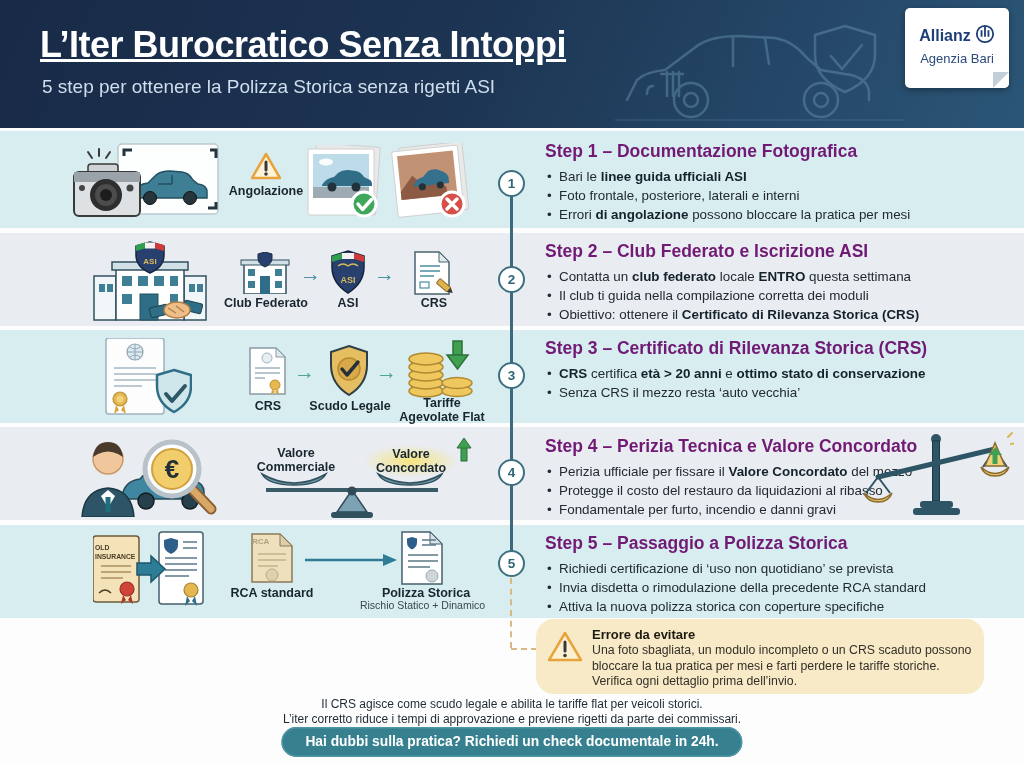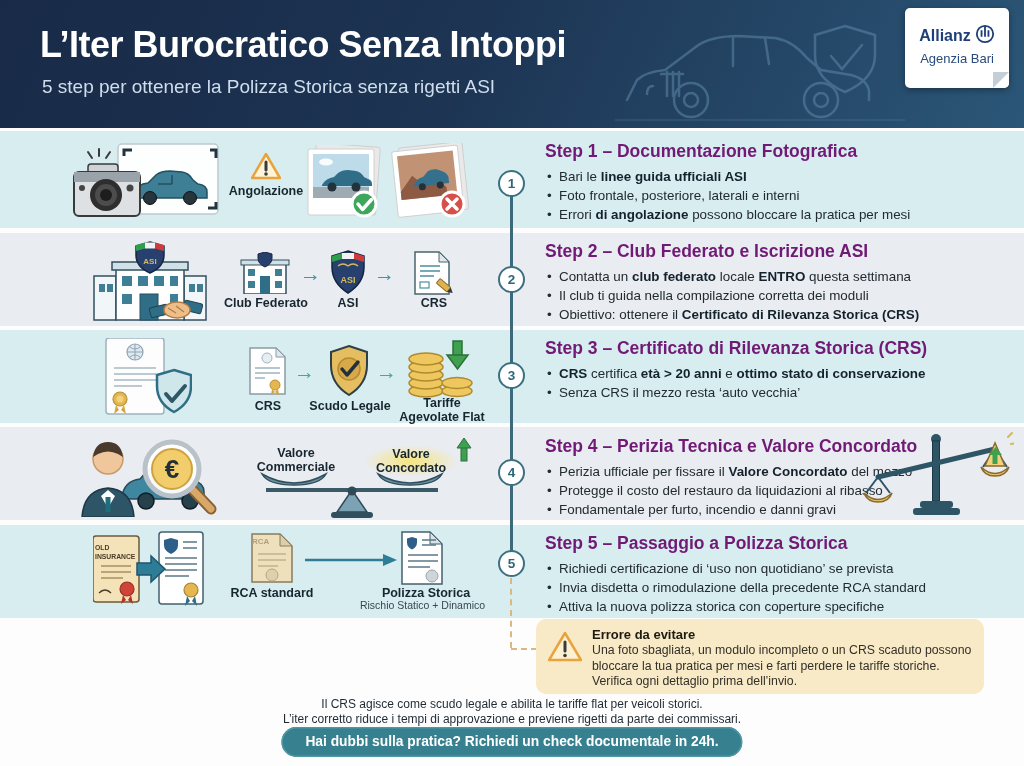--- a/index.html
+++ b/index.html
@@ -4,21 +4,21 @@
 <style>
   * { margin:0; padding:0; box-sizing:border-box; }
   html,body { background:#ffffff; }
   body { font-family:"Liberation Sans", sans-serif; }
   .page { position:relative; width:1024px; height:766px; background:#fdfdfd; overflow:hidden; }
 
   
   .header { position:absolute; left:0; top:0; width:1024px; height:128px;
     background:linear-gradient(115deg,#182a47 0%, #1d3453 45%, #2b5677 100%); }
   .header-title { position:absolute; left:40px; top:24px; color:#ffffff; font-size:36px;
-    font-weight:bold; letter-spacing:-0.5px; }
+    font-weight:bold; letter-spacing:-0.5px;text-decoration:underline; }
   .header-sub { position:absolute; left:42px; top:76px; color:#cfdeed; font-size:19px; }
   .header-art { position:absolute; left:615px; top:8px; opacity:0.55; }
   .logo-card { position:absolute; left:905px; top:8px; width:104px; height:80px; background:#ffffff;
     border-radius:5px; box-shadow:0 2px 6px rgba(0,0,0,0.35); text-align:center; padding-top:16px; }
   .logo-card::after { content:""; position:absolute; right:0; bottom:0; width:0; height:0;
     border-style:solid; border-width:0 0 16px 16px; border-color:transparent transparent #ffffff #c4ced6;
     border-bottom-right-radius:5px; }
   .logo-brand { font-size:16px; font-weight:bold; color:#1e3f77; display:inline-block; vertical-align:middle; }
   .logo-mark { display:inline-block; vertical-align:middle; margin-left:4px; }
   .logo-agency { font-size:13px; color:#2a4a7c; margin-top:3px; }
@@ -52,21 +52,21 @@
     color:#18262f; line-height:1.12; }
   .subcaption { position:absolute; text-align:center; font-size:10.5px; color:#3a4750; }
   .flow-arrow { position:absolute; font-size:21px; font-weight:bold; color:#4a8fa2; }
   .flow-arrow.green { color:#4fa39b; }
   .hl-yellow { background:radial-gradient(ellipse at center,#f8e57d 0%, rgba(248,229,125,0) 75%);
     border-radius:10px; padding:1px 2px; }
   .tinytext { position:absolute; font-weight:bold; color:#4a3c26; }
 
   
   .warnbox { position:absolute; left:536px; top:619px; width:448px; height:75px;
-    background:#f8eac6; border-radius:10px; }
+    background:#f8eac6; border-radius:18px; }
   .warnbox .w-title { position:absolute; left:56px; top:8px; font-size:13px; font-weight:bold; color:#1d1a12; }
   .warnbox .w-body { position:absolute; left:56px; top:24px; width:380px; font-size:12.3px;
     line-height:15.5px; color:#33302a; }
 
   
   .footnote { position:absolute; left:0; width:1024px; text-align:center; font-size:12px; color:#1f2a33; }
   .cta { position:absolute; top:727px; left:50%; transform:translateX(-50%);
     background:#37808f; color:#ffffff; font-size:13.8px; font-weight:bold;
     padding:7px 24px 8px; border-radius:17px; border:none; white-space:nowrap;
     box-shadow:inset 0 0 0 1.5px #4e97a5; cursor:pointer; }

